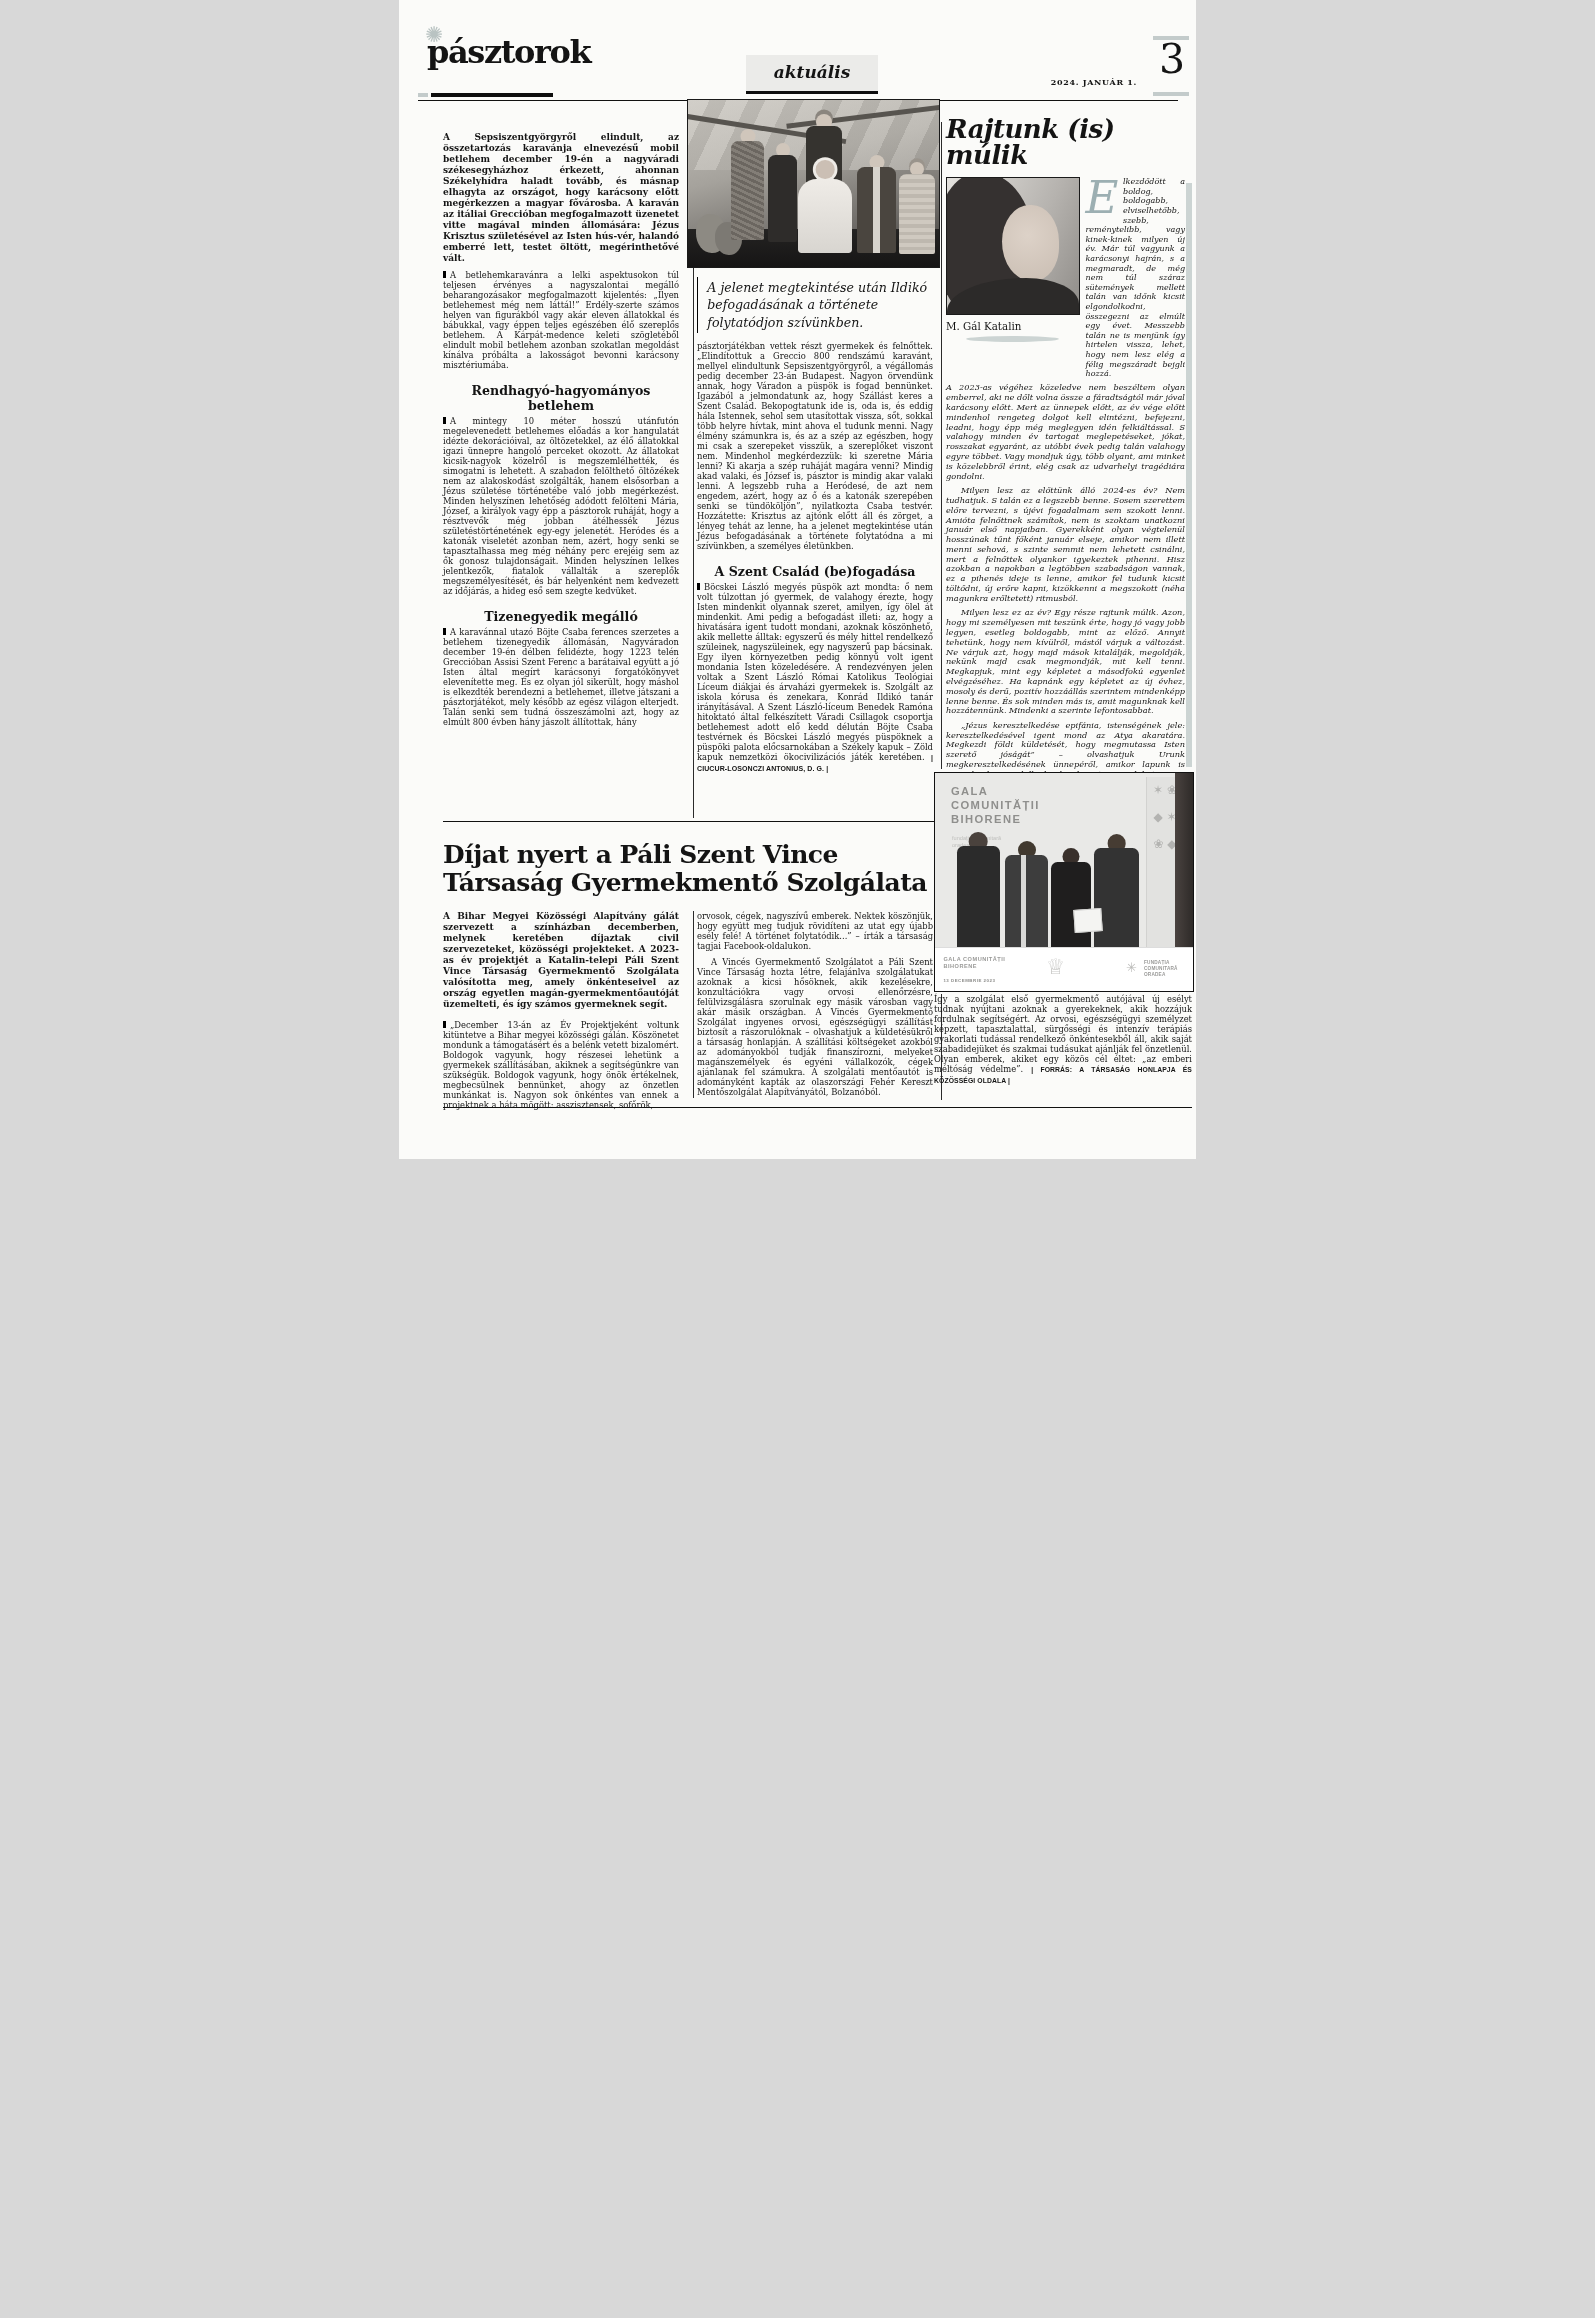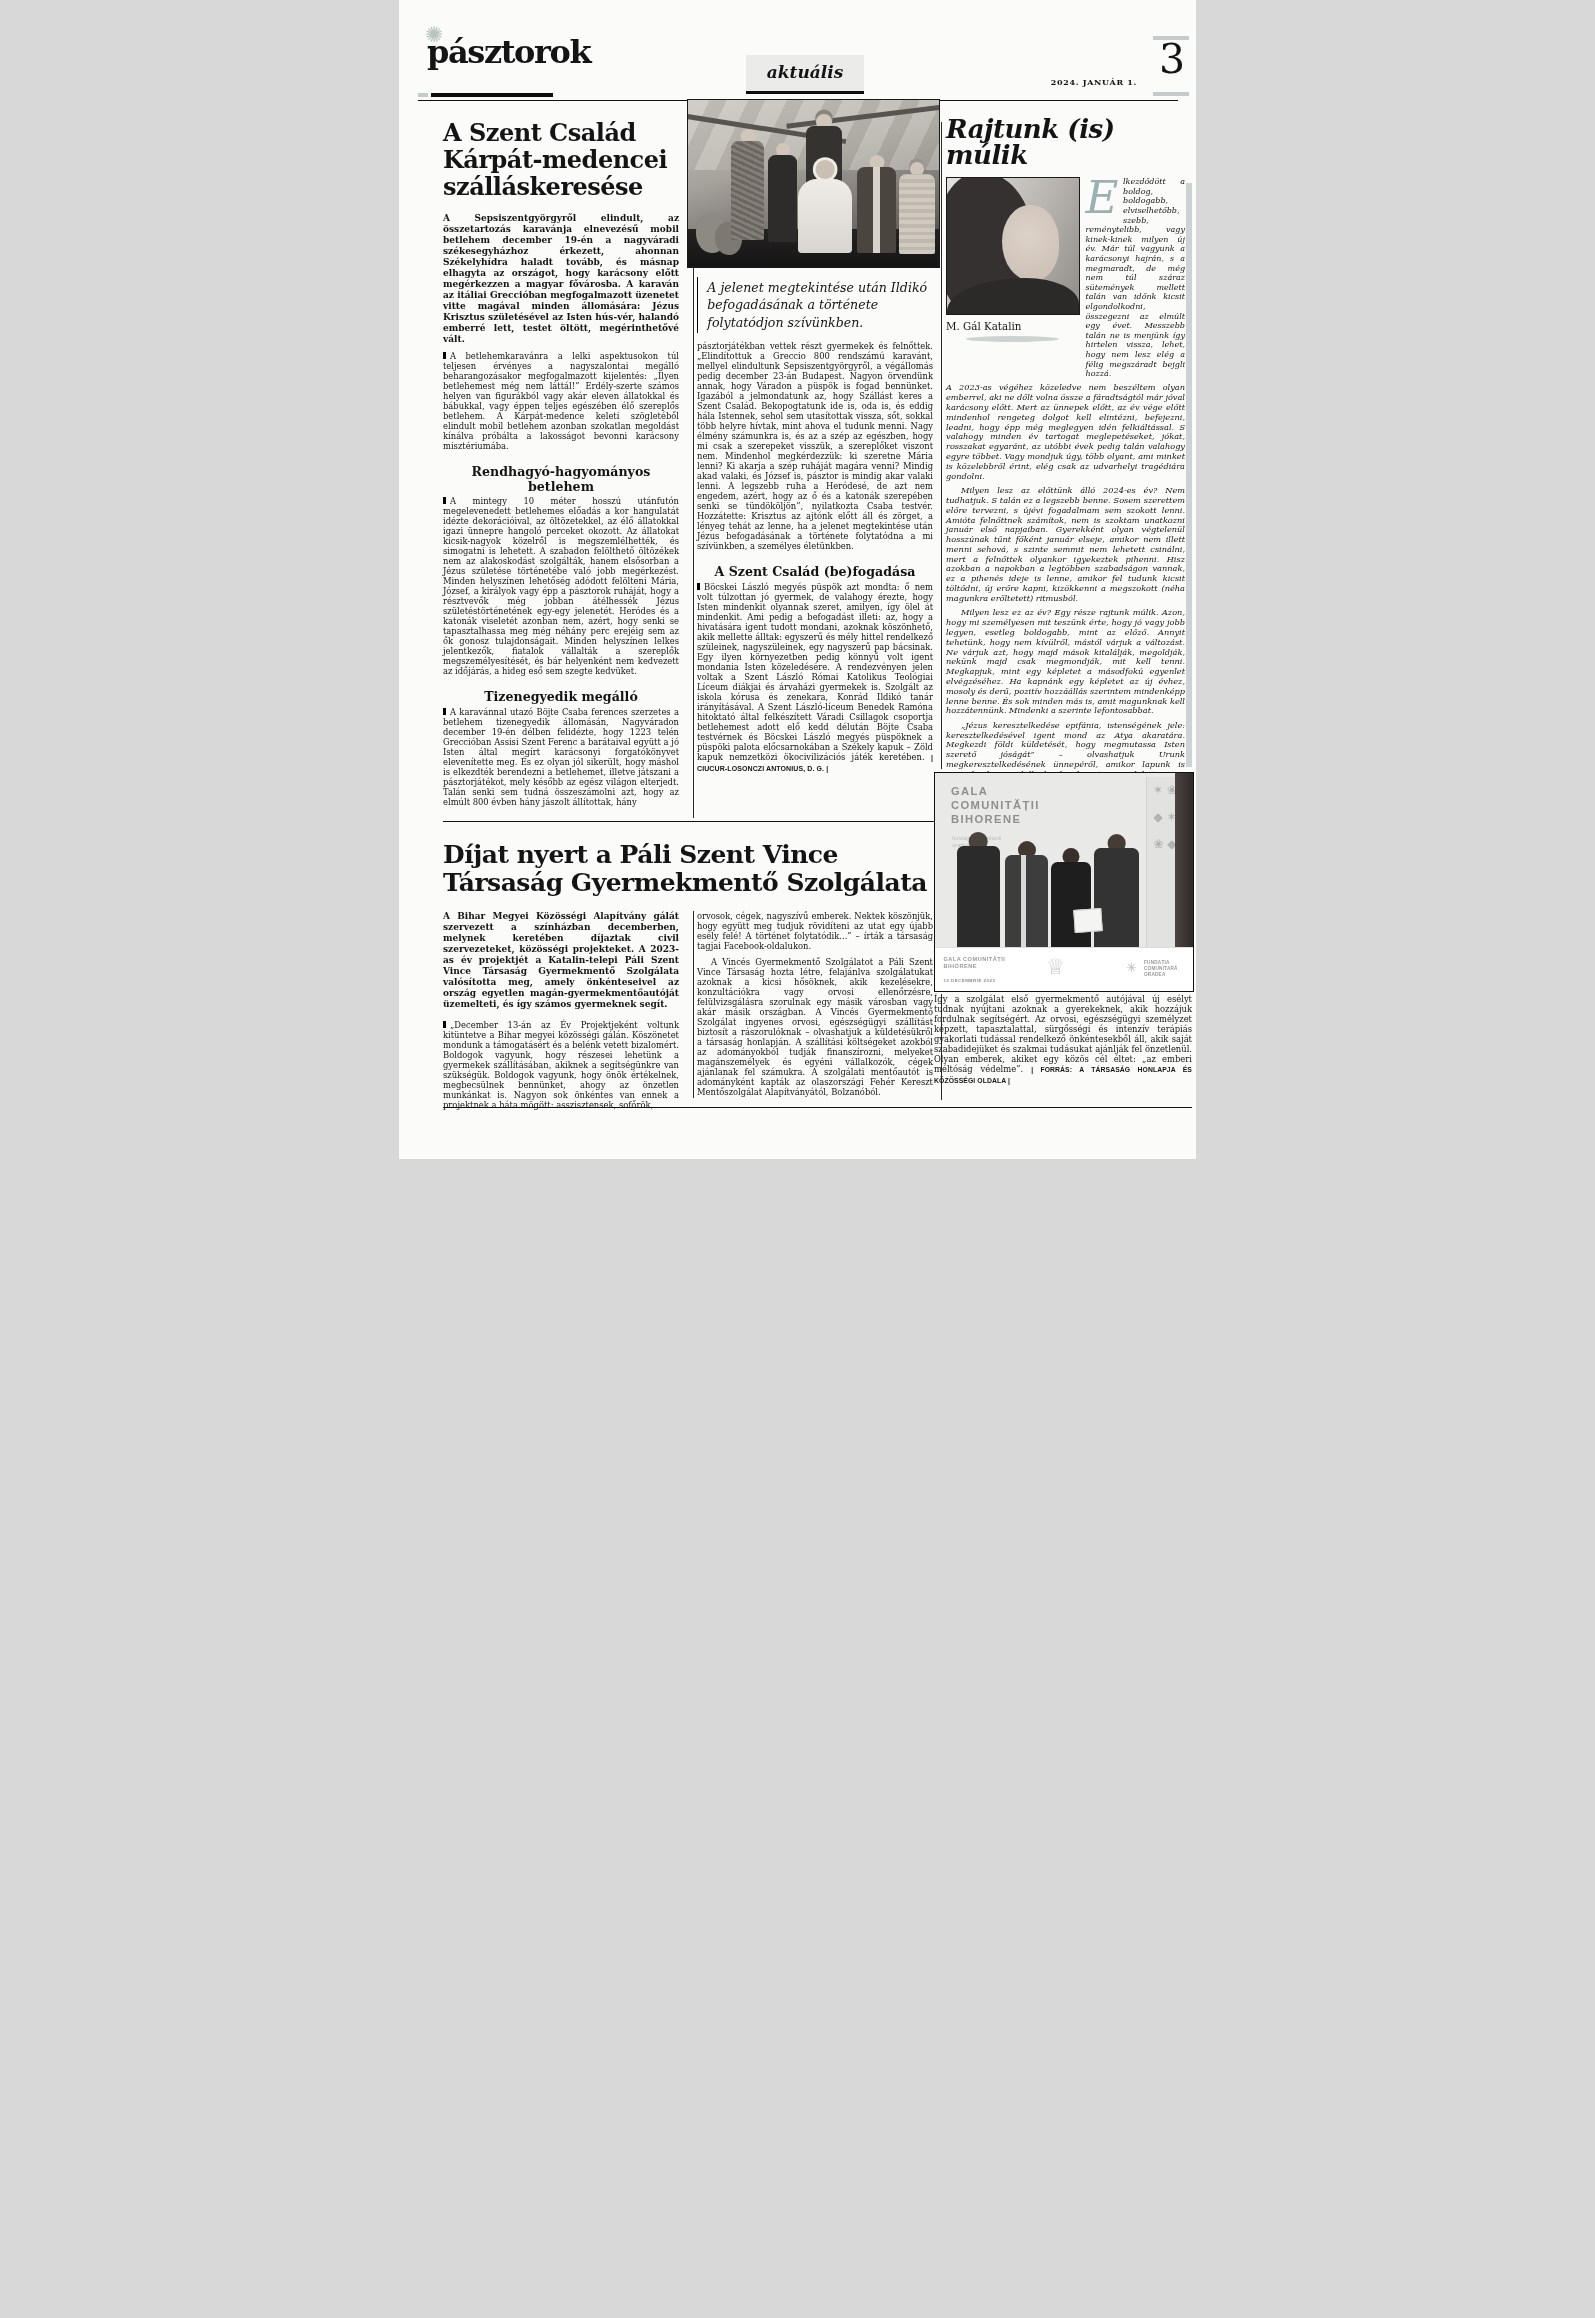--- a/index.html
+++ b/index.html
@@ -3,21 +3,21 @@
 <meta charset="utf-8">
 <style>
   html,body{margin:0;padding:0;background:#d8d8d8;}
   .page{position:relative;width:797px;height:1159px;margin:0 auto;background:#fbfbf9;
         font-family:"DejaVu Serif",serif;color:#141414;overflow:hidden;}
   
   .logo-spark{position:absolute;left:26px;top:22.4px;font-size:21.5px;color:#b9c3c2;font-family:"DejaVu Sans",sans-serif;}
   .logo{position:absolute;left:28px;top:36px;font-size:32px;font-weight:700;letter-spacing:-1.4px;line-height:1;}
   .logo-bar-gray{position:absolute;left:18.7px;top:93px;width:10.3px;height:3.7px;background:#c3cbcb;}
   .logo-bar{position:absolute;left:32px;top:93px;width:122px;height:3.7px;background:#0d0d0d;}
-  .section-box{position:absolute;left:347px;top:55px;width:118px;height:39px;background:#ebebe9;text-align:center;}
+  .section-box{position:absolute;left:347px;top:55px;width:132px;height:39px;background:#ebebe9;text-align:center;}
   .section-label{font-style:italic;font-weight:700;font-size:17px;line-height:35px;}
   .section-bar{position:absolute;left:0;bottom:0;width:100%;height:3.3px;background:#0d0d0d;}
   .date{position:absolute;left:551px;top:77px;width:187px;text-align:right;font-size:8px;letter-spacing:0.7px;font-weight:600;}
   .pagenum{position:absolute;left:755px;top:39px;width:36px;text-align:center;font-size:41px;line-height:1;}
   .pagenum-bar{position:absolute;left:754px;width:36px;height:4.2px;background:#c3cbcb;}
   .header-rule{position:absolute;left:18.7px;top:100px;width:760px;height:1.4px;background:#111;}
   
   .col{position:absolute;text-align:justify;}
   .col1{left:44px;top:120px;width:236px;}
   .col2{left:298px;top:277px;width:236px;}
@@ -112,21 +112,20 @@
   <div class="pagenum">3</div>
   <div class="pagenum-bar" style="top:92px;"></div>
   <div class="header-rule"></div>
 
   <div class="divider-v" style="left:294px;top:122px;height:696px;"></div>
   <div class="divider-v" style="left:542px;top:122px;height:647px;"></div>
   <div class="divider-v" style="left:294px;top:911px;height:187px;"></div>
   <div class="divider-v" style="left:542px;top:994px;height:106px;"></div>
 
   <div class="col col1">
-    <h1 class="main-title">A Szent Család Kárpát-medencei szálláskeresése</h1>
     <p class="lead">A Sepsiszentgyörgyről elindult, az összetartozás karavánja elnevezésű mobil betlehem december 19-én a nagyváradi székesegyházhoz érkezett, ahonnan Székelyhídra haladt tovább, és másnap elhagyta az országot, hogy karácsony előtt megérkezzen a magyar fővárosba. A karaván az itáliai Greccióban megfogalmazott üzenetet vitte magával minden állomására: Jézus Krisztus születésével az Isten hús-vér, halandó emberré lett, testet öltött, megérinthetővé vált.</p>
     <p class="bodyp pmark">A betlehemkaravánra a lelki aspektusokon túl teljesen érvényes a nagyszalontai megálló beharangozásakor megfogalmazott kijelentés: „Ilyen betlehemest még nem láttál!” Erdély-szerte számos helyen van figurákból vagy akár eleven állatokkal és bábukkal, vagy éppen teljes egészében élő szereplős betlehem. A Kárpát-medence keleti szögletéből elindult mobil betlehem azonban szokatlan megoldást kínálva próbálta a lakosságot bevonni karácsony misztériumába.</p>
     <div class="subhead">Rendhagyó-hagyományos betlehem</div>
     <p class="bodyp pmark" style="margin-top:2.8px;">A mintegy 10 méter hosszú utánfutón megelevenedett betlehemes előadás a kor hangulatát idézte dekorációival, az öltözetekkel, az élő állatokkal igazi ünnepre hangoló perceket okozott. Az állatokat kicsik-nagyok közelről is megszemlélhették, és simogatni is lehetett. A szabadon felölthető öltözékek nem az alakoskodást szolgálták, hanem elsősorban a Jézus születése történetébe való jobb megérkezést. Minden helyszínen lehetőség adódott felölteni Mária, József, a királyok vagy épp a pásztorok ruháját, hogy a résztvevők még jobban átélhessék Jézus születéstörténetének egy-egy jelenetét. Heródes és a katonák viseletét azonban nem, azért, hogy senki se tapasztalhassa meg még néhány perc erejéig sem az ők gonosz tulajdonságait. Minden helyszínen lelkes jelentkezők, fiatalok vállalták a szereplők megszemélyesítését, és bár helyenként nem kedvezett az időjárás, a hideg eső sem szegte kedvüket.</p>
     <div class="subhead">Tizenegyedik megálló</div>
     <p class="bodyp pmark" style="margin-top:2.8px;">A karavánnal utazó Böjte Csaba ferences szerzetes a betlehem tizenegyedik állomásán, Nagyváradon december 19-én délben felidézte, hogy 1223 telén Greccióban Assisi Szent Ferenc a barátaival együtt a jó Isten által megírt karácsonyi forgatókönyvet elevenítette meg. És ez olyan jól sikerült, hogy máshol is elkezdték berendezni a betlehemet, illetve játszani a pásztorjátékot, mely később az egész világon elterjedt. Talán senki sem tudná összeszámolni azt, hogy az elmúlt 800 évben hány jászolt állítottak, hány</p>
   </div>
 
   <div class="photo photo-nativity">
     <div class="n-canopy"></div>

